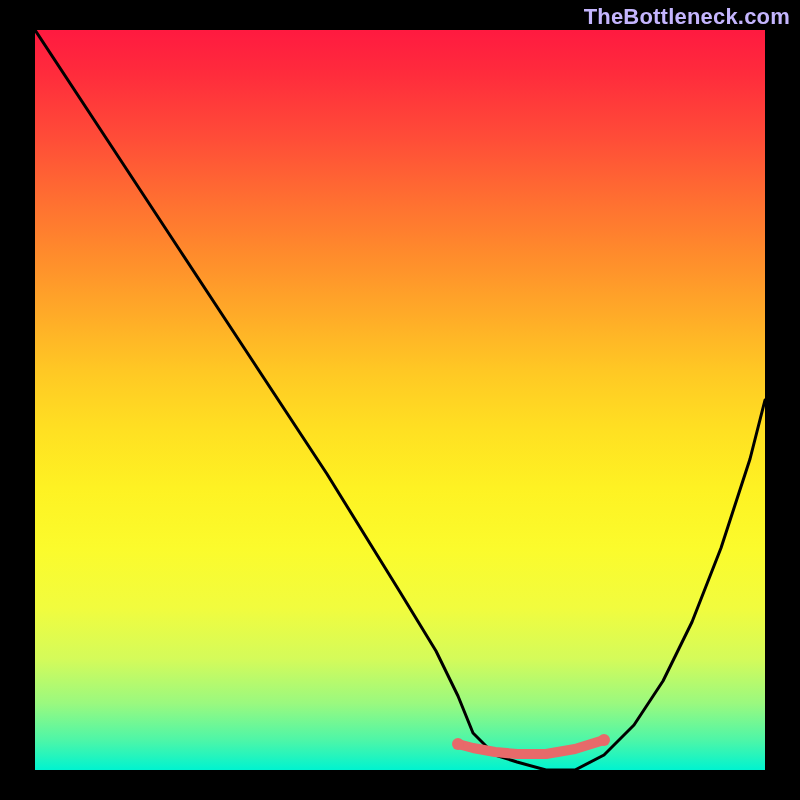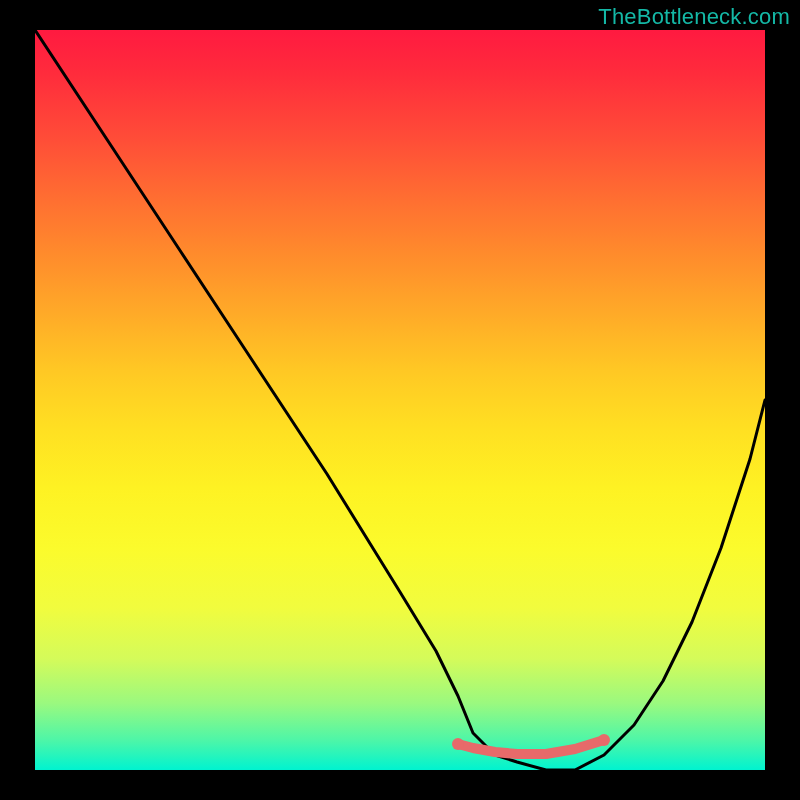--- a/index.html
+++ b/index.html
@@ -14,23 +14,23 @@
   .frame {
     position: relative;
     width: 800px;
     height: 800px;
     background: #000;
   }
   .watermark {
     position: absolute;
     top: 4px;
     right: 10px;
-    color: #14b8a6;
+    color: #c4b5fd;
     font-size: 22px;
-    font-weight: 400;
+    font-weight: 700;
     letter-spacing: 0.2px;
     z-index: 5;
   }
   .plot-area {
     position: absolute;
     left: 35px;
     top: 30px;
     width: 730px;
     height: 740px;
   }

